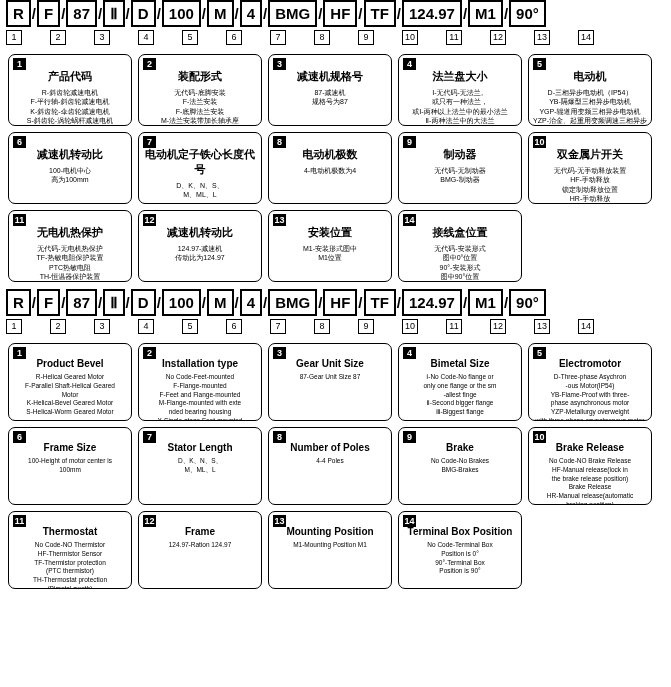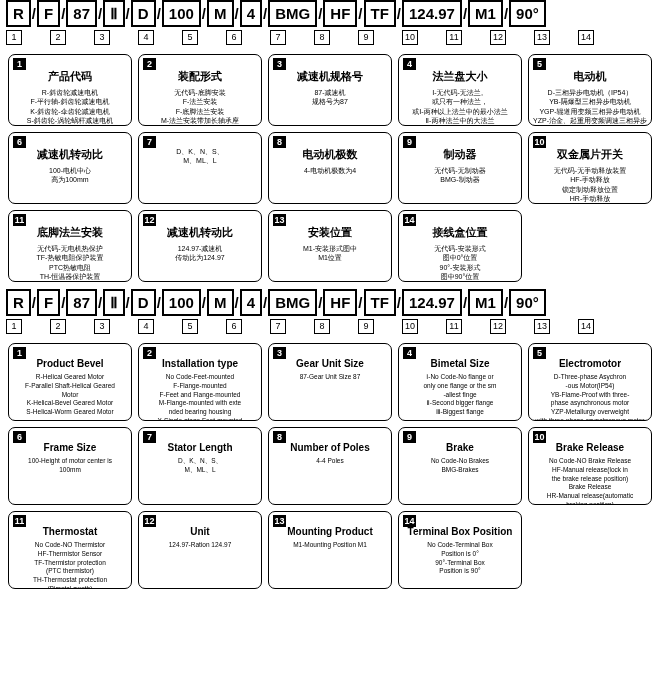--- a/index.html
+++ b/index.html
@@ -136,20 +136,21 @@
       <div class="card w1" style="height: 72px;">
         <div class="idx">6</div>
         <div class="ttl">减速机转动比</div>
         <div class="body">
           <div>100-电机中心</div>
           <div>高为100mm</div>
         </div>
       </div>
       <div class="card w1" style="height: 72px;">
         <div class="idx">7</div>
+        <div class="ttl">电动机定子铁心长度代号</div>
         <div class="body">
           <div>D、K、N、S、</div>
           <div>M、ML、L</div>
         </div>
       </div>
       <div class="card w1" style="height: 72px;">
         <div class="idx">8</div>
         <div class="ttl">电动机极数</div>
         <div class="body">
           <div>4-电动机极数为4</div>
@@ -169,21 +170,21 @@
         <div class="body">
           <div>无代码-无手动释放装置</div>
           <div>HF-手动释放</div>
           <div>锁定制动释放位置</div>
           <div>HR-手动释放</div>
           <div>自动返回制动位置</div>
         </div>
       </div>
       <div class="card w1" style="height: 72px;">
         <div class="idx">11</div>
-        <div class="ttl">底脚法兰安装</div>
+        <div class="ttl">无电机热保护</div>
         <div class="body">
           <div>无代码-无电机热保护</div>
           <div>TF-热敏电阻保护装置</div>
           <div>PTC热敏电阻</div>
           <div>TH-恒温器保护装置</div>
           <div>双金属片开关</div>
         </div>
       </div>
       <div class="card w1" style="height: 72px;">
         <div class="idx">12</div>
@@ -364,28 +365,28 @@
           <div>No Code-NO Thermistor</div>
           <div>HF-Thermistor Sensor</div>
           <div>TF-Thermistor protection</div>
           <div>(PTC thermistor)</div>
           <div>TH-Thermostat protection</div>
           <div>(Bimetal swoth)</div>
         </div>
       </div>
       <div class="card w2" style="height: 78px;">
         <div class="idx">12</div>
-        <div class="ttl">Unit</div>
+        <div class="ttl">Frame</div>
         <div class="body">
           <div>124.97-Ration 124.97</div>
         </div>
       </div>
       <div class="card w2" style="height: 78px;">
         <div class="idx">13</div>
-        <div class="ttl">Mounting Product</div>
+        <div class="ttl">Mounting Position</div>
         <div class="body">
           <div>M1-Mounting Position M1</div>
         </div>
       </div>
       <div class="card w2" style="height: 78px;">
         <div class="idx">14</div>
         <div class="ttl">Terminal Box Position</div>
         <div class="body">
           <div>No Code-Terminal Box</div>
           <div>Position is 0°</div>

